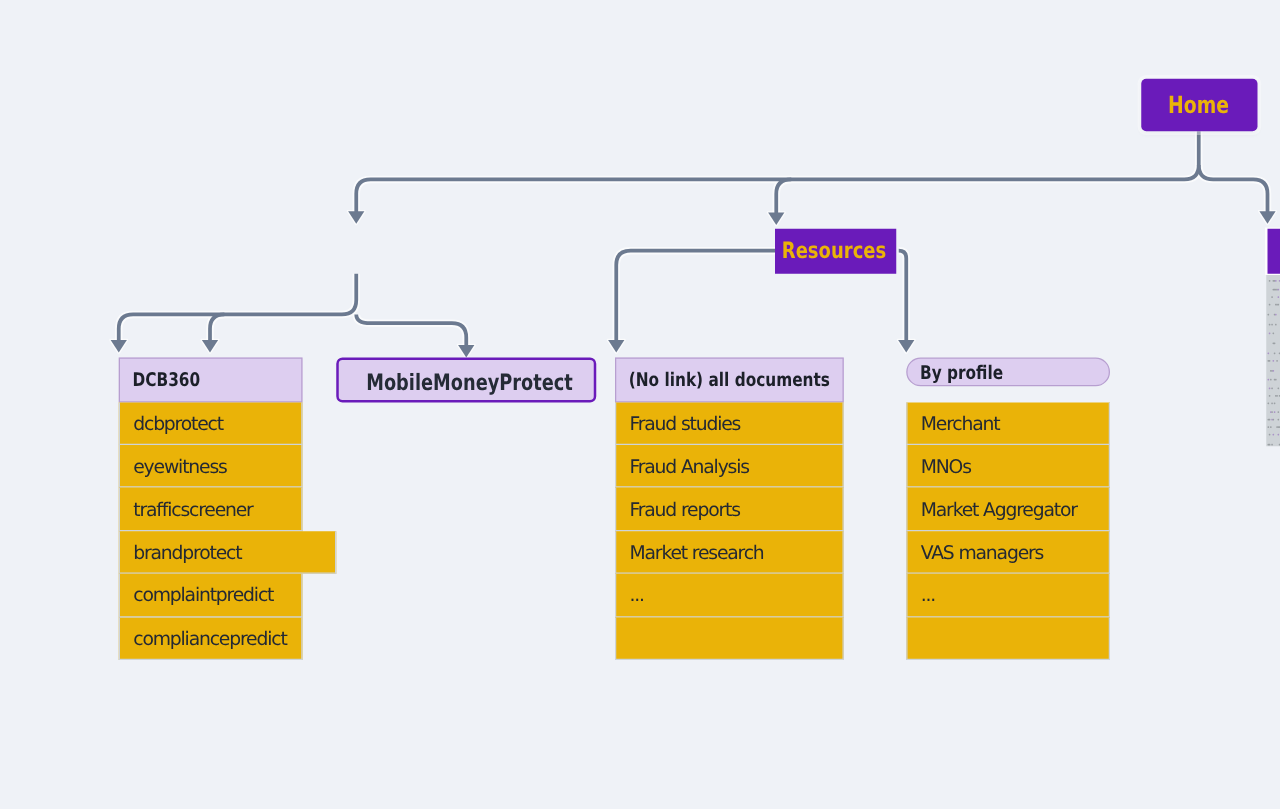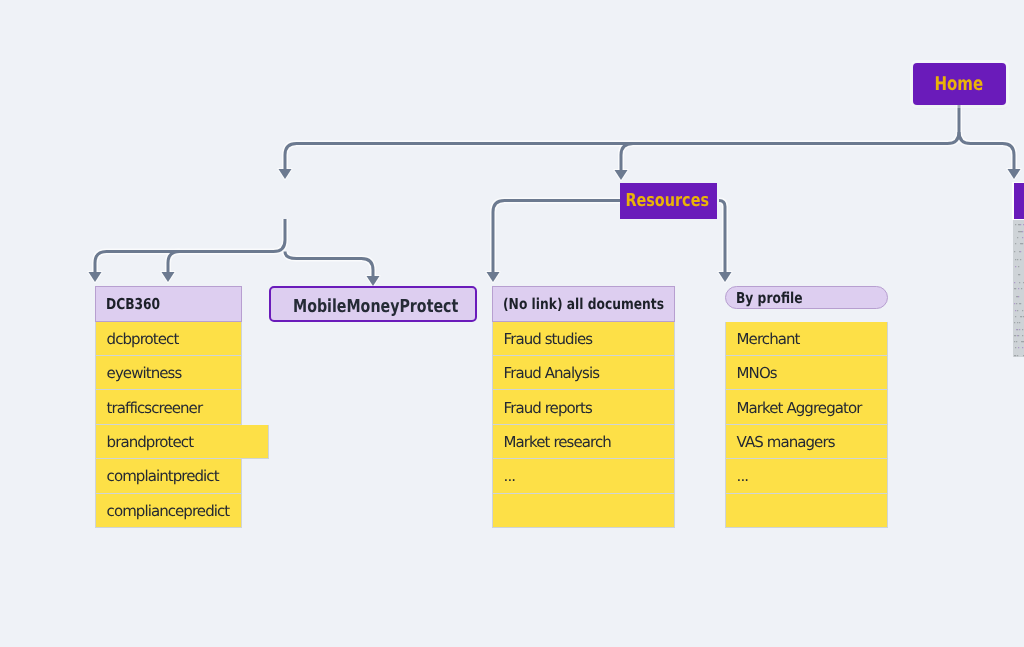--- a/index.html
+++ b/index.html
@@ -43,21 +43,21 @@
 
   .thead{
     position:absolute;
     background:#ddcef0;border:1px solid #b79fd0;
     color:#1c2029;font-weight:700;font-size:15px;
     display:flex;align-items:center;padding-left:9.8px;padding-top:1px;box-sizing:border-box;
   }
   .thead > span{display:inline-block;white-space:nowrap;transform:scaleX(0.818);transform-origin:left center;}
   .trow{
     position:absolute;
-    background:#fde047;border:1px solid #ced4d8;border-top:none;
+    background:#eab308;border:1px solid #ced4d8;border-top:none;
     color:#242933;font-size:15px;letter-spacing:-0.93px;
     display:flex;align-items:center;padding-left:10.6px;padding-top:1px;box-sizing:border-box;
   }
   .clipped-panel{ background-color:#ced3d7; }
 </style>
 </head>
 <body>
 
 <div id="canvas">
 

